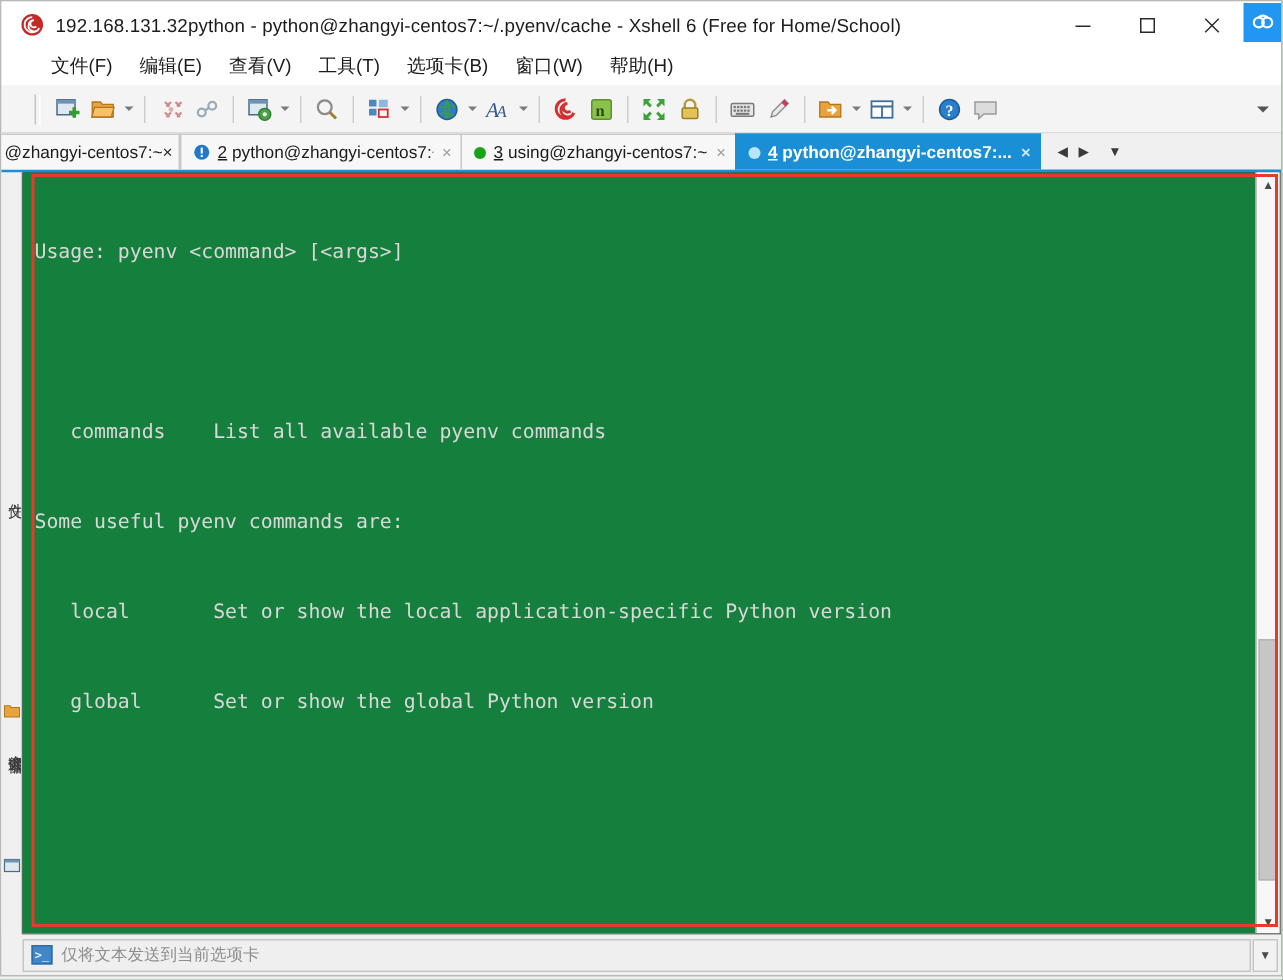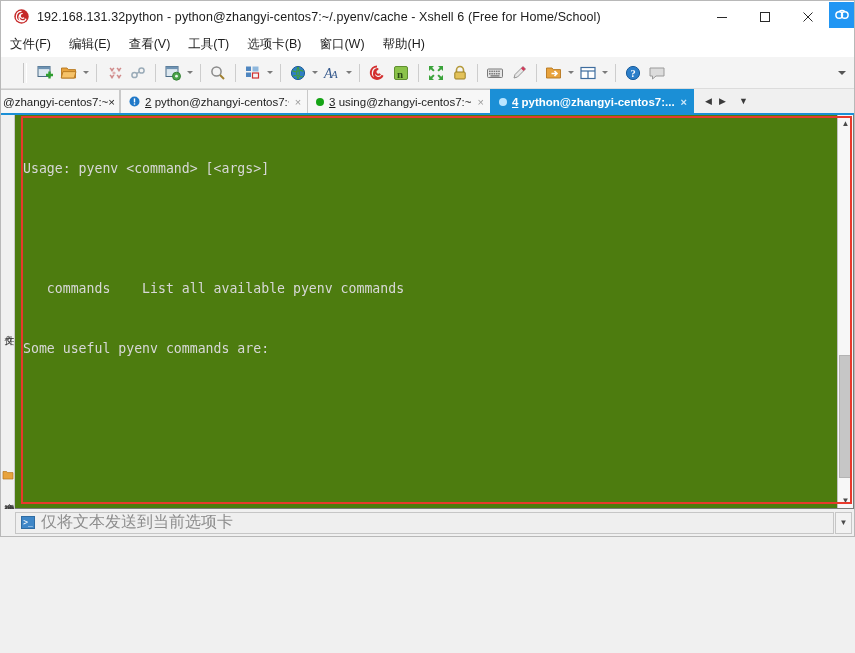--- a/index.html
+++ b/index.html
@@ -6,21 +6,21 @@
   html, body {
     margin: 0; padding: 0;
     width: 855px; height: 653px;
     overflow: hidden;
     background: #f0f0f0;
     font-family: "Liberation Sans", sans-serif;
   }
 
   #app {
     position: relative;
-    width: 855px; height: 537px;
+    width: 855px; height: 651px;
     background: #f0f0f0;
     border: 1px solid #b8b8b8;
     display: flex;
     flex-direction: column;
   }
 
   
   .titlebar {
     height: 31px;
     background: #ffffff;
@@ -62,20 +62,21 @@
     background: #2196f3;
     display: flex; align-items: center; justify-content: center;
   }
 
   
   .menubar {
     height: 25px;
     background: #ffffff;
     display: flex;
     align-items: center;
+    padding-left: 24px;
     flex: 0 0 auto;
   }
   .menu-item {
     font-size: 12.5px;
     color: #1c1c1c;
     padding: 2px 9px;
     white-space: nowrap;
     cursor: default;
   }
 
@@ -253,21 +254,21 @@
     min-width: 0;
     display: flex;
     background: #000000;
     border: 1px solid #7a7a7a;
     border-top: none;
     border-left: none;
   }
 
   .terminal {
     flex: 1 1 auto;
-    background: #4d7c0f;
+    background: #15803d;
     color: #d8d8d8;
     font-family: "DejaVu Sans Mono", "Liberation Mono", monospace;
     font-size: 13.2px;
     line-height: 20px;
     padding: 4px 0 4px 8px;
     overflow: hidden;
     white-space: pre;
     position: relative;
     min-width: 0;
   }
@@ -331,21 +332,21 @@
     background: #3f87c8;
     border: 1px solid #2f6ca3;
     color: #fff;
     font-size: 8px;
     display: flex; align-items: center; justify-content: center;
     flex: 0 0 auto;
     margin-right: 6px;
     font-family: "DejaVu Sans Mono", monospace;
   }
   .sendbox .ph {
-    font-size: 16px;
+    font-size: 11px;
     color: #8d8d8d;
     white-space: nowrap;
   }
   .botbar .scroll-down {
     width: 17px; height: 22px;
     margin-left: 1px;
     background: #f2f2f2;
     border: 1px solid #c6c6c6;
     display: flex; align-items: center; justify-content: center;
     font-size: 8px; color: #4a4a4a;
@@ -632,20 +633,22 @@
       </div>
     </div>
 
     <div class="termwrap">
 
       <div class="terminal">
         <div class="ln">Usage: pyenv &lt;command&gt; [&lt;args&gt;]</div>
         <div class="ln"></div>
         <div class="ln">   commands    List all available pyenv commands</div>
         <div class="ln">Some useful pyenv commands are:</div>
+        <div class="ln">   local       Set or show the local application-specific Python version</div>
+        <div class="ln">   global      Set or show the global Python version</div>
         
         
         
         
         
         
         
         
         
         

